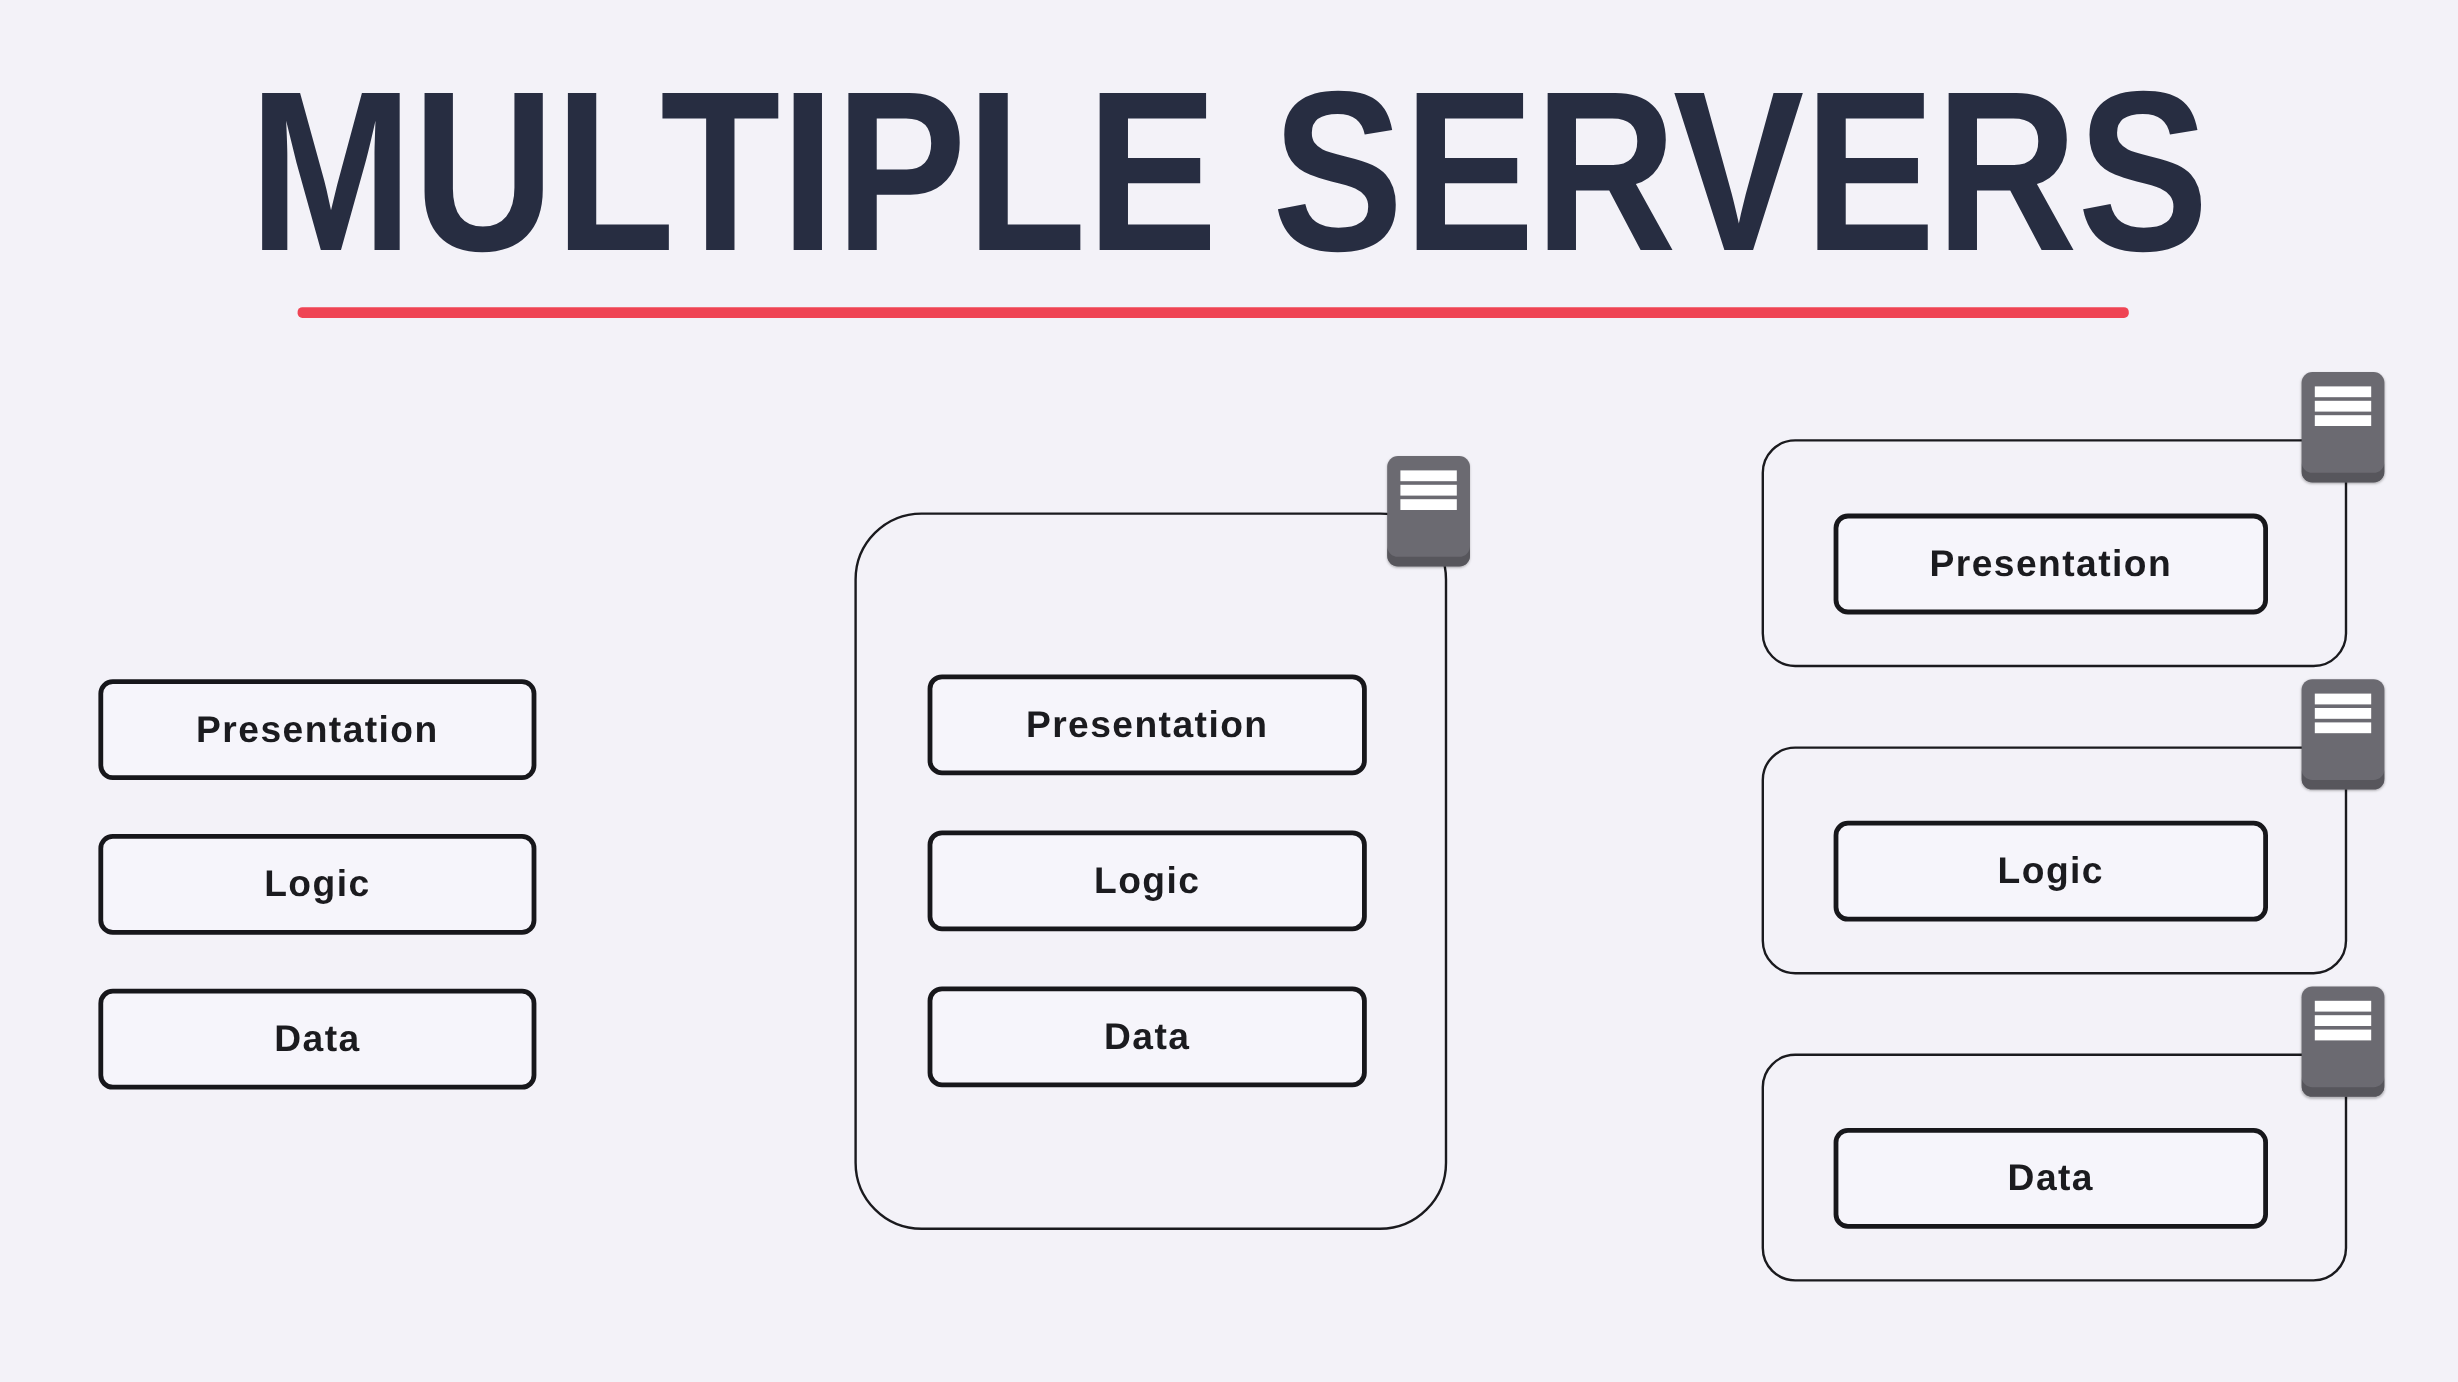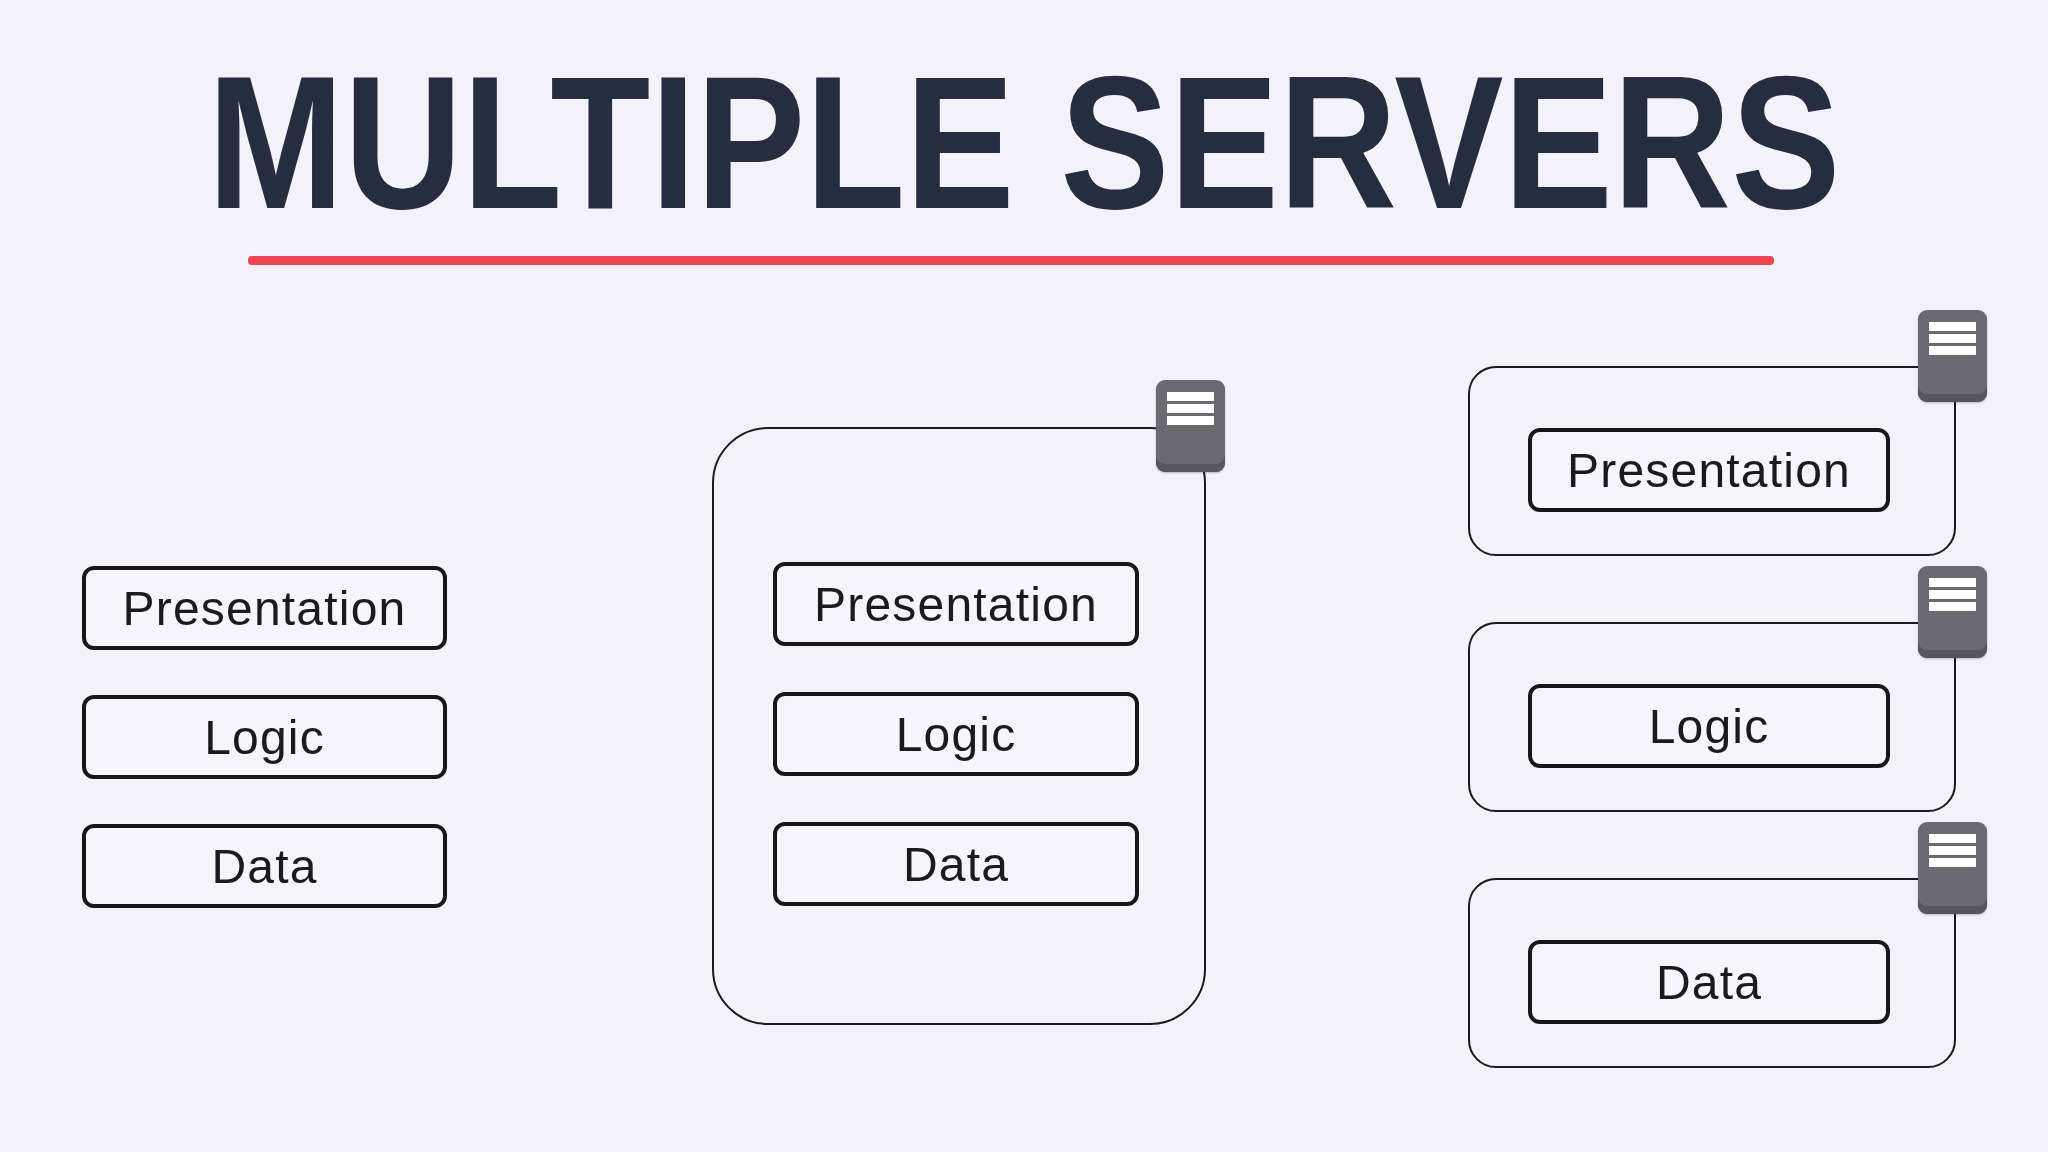--- a/index.html
+++ b/index.html
@@ -15,21 +15,21 @@
 
   .title-svg{position:absolute;left:0;top:0;width:2048px;height:240px;display:block}
   .title-svg text{font-family:"Liberation Sans","DejaVu Sans",sans-serif;font-weight:800;fill:var(--title)}
 
   .underline{position:absolute;left:248px;top:256px;width:1526px;height:9px;
              background:var(--accent);border-radius:4px}
 
   
   .tier-box{position:absolute;display:flex;align-items:center;justify-content:center;
             background:var(--box-fill);border:4px solid var(--box-border);border-radius:12px}
-  .tier-box .tier-label{font-size:48px;font-weight:400;letter-spacing:1.2px;color:var(--label)}
+  .tier-box .tier-label{font-size:31px;font-weight:700;letter-spacing:1.2px;color:var(--label)}
 
   
   .machine-outline{position:absolute;border:2px solid var(--container-border);
                    background:transparent;z-index:1}
   .machine-outline.mid{border-radius:56px}
   .machine-outline.small{border-radius:28px}
 
   
   .server-icon{position:absolute;width:69px;height:92px;background:var(--server-body);
                border-radius:9px;z-index:3;

